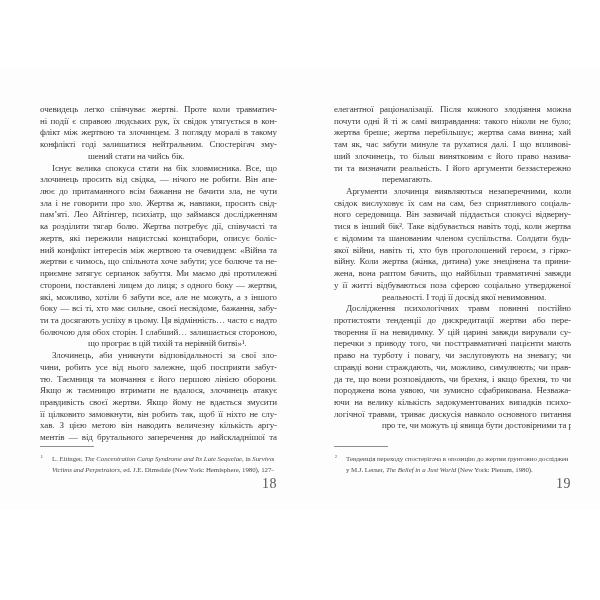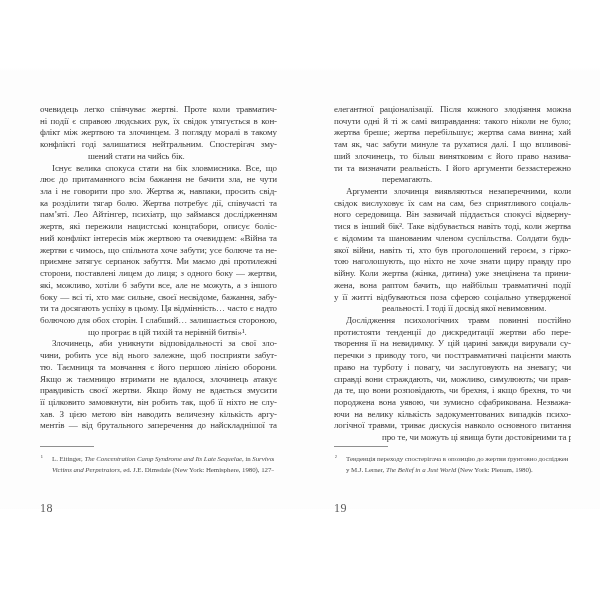--- a/index.html
+++ b/index.html
@@ -36,41 +36,42 @@
   .fnmark{
     position:absolute;top:350px;left:1px;font-size:6px;color:#4a4a4a;
   }
   .footnote{
     position:absolute;top:350px;left:12px;width:222px;
     font-size:6.9px;line-height:10.6px;color:#4a4a4a;letter-spacing:-0.05px;
   }
   .fnline{white-space:nowrap;overflow:hidden;height:10.6px;}
   .it{font-style:italic;}
   .pagenum{
-    position:absolute;top:397px;left:0;width:100%;text-align:left;
-    font-size:12px;color:#595959;letter-spacing:0.5px;
+    position:absolute;top:372px;left:0;width:100%;text-align:right;
+    font-size:14px;color:#595959;letter-spacing:0.5px;
   }
 </style>
 </head>
 <body>
 
 <div class="spread">
 
   <div class="col left">
     <div class="textblock">
         <div class="line">очевидець легко співчуває жертві. Проте коли травматич-</div>
         <div class="line">ні події є справою людських рук, їх свідок утягується в кон-</div>
         <div class="line">флікт між жертвою та злочинцем. З погляду моралі в такому</div>
         <div class="line">конфлікті годі залишатися нейтральним. Спостерігач зму-</div>
         <div class="line pend">шений стати на чийсь бік.</div>
         <div class="line ind">Існує велика спокуса стати на бік зловмисника. Все, що</div>
+        <div class="line">злочинець просить від свідка, — нічого не робити. Він апе-</div>
         <div class="line">лює до притаманного всім бажання не бачити зла, не чути</div>
         <div class="line">зла і не говорити про зло. Жертва ж, навпаки, просить свід-</div>
+        <div class="line">пам’яті. Лео Айтінгер, психіатр, що займався дослідженням</div>
         <div class="line">ка розділити тягар болю. Жертва потребує дії, співучасті та</div>
-        <div class="line">пам’яті. Лео Айтінгер, психіатр, що займався дослідженням</div>
         <div class="line">жертв, які пережили нацистські концтабори, описує боліс-</div>
         <div class="line">ний конфлікт інтересів між жертвою та очевидцем: «Війна та</div>
         <div class="line">жертви є чимось, що спільнота хоче забути; усе болюче та не-</div>
         <div class="line">приємне затягує серпанок забуття. Ми маємо дві протилежні</div>
         <div class="line">сторони, поставлені лицем до лиця; з одного боку — жертви,</div>
         <div class="line">які, можливо, хотіли б забути все, але не можуть, а з іншого</div>
         <div class="line">боку — всі ті, хто має сильне, своєї несвідоме, бажання, забу-</div>
         <div class="line">ти та досягають успіху в цьому. Ця відмінність… часто є надто</div>
         <div class="line">болючою для обох сторін. І слабший… залишається стороною,</div>
         <div class="line pend">що програє в цій тихій та нерівній битві»¹.</div>
@@ -100,23 +101,22 @@
         <div class="line">там як, час забути минуле та рухатися далі. І що впливові-</div>
         <div class="line">ший злочинець, то більш винятковим є його право назива-</div>
         <div class="line">ти та визначати реальність. І його аргументи беззастережно</div>
         <div class="line pend">перемагають.</div>
         <div class="line ind">Аргументи злочинця виявляються незаперечними, коли</div>
         <div class="line">свідок вислуховує їх сам на сам, без сприятливого соціаль-</div>
         <div class="line">ного середовища. Він зазвичай піддається спокусі відверну-</div>
         <div class="line">тися в інший бік². Таке відбувається навіть тоді, коли жертва</div>
         <div class="line">є відомим та шанованим членом суспільства. Солдати будь-</div>
         <div class="line">якої війни, навіть ті, хто був проголошений героєм, з гірко-</div>
-        <div class="line">тою наголошують, що ніхто не хоче знати щиру правду про</div>
         <div class="line">війну. Коли жертва (жінка, дитина) уже знецінена та прини-</div>
-        <div class="line">жена, вона раптом бачить, що найбільш травматичні події</div>
+        <div class="line">жена, вона раптом бачить, що найбільш травматичні завжди</div>
         <div class="line">у її житті відбуваються поза сферою соціально утвердженої</div>
         <div class="line pend">реальності. І тоді її досвід якої невимовним.</div>
         <div class="line ind">Дослідження психологічних травм повинні постійно</div>
         <div class="line">протистояти тенденції до дискредитації жертви або пере-</div>
         <div class="line">творення її на невидимку. У цій царині завжди вирували су-</div>
         <div class="line">перечки з приводу того, чи посттравматичні пацієнти мають</div>
         <div class="line">право на турботу і повагу, чи заслуговують на зневагу; чи</div>
         <div class="line">справді вони страждають, чи, можливо, симулюють; чи прав-</div>
         <div class="line">да те, що вони розповідають, чи брехня, і якщо брехня, то чи</div>
         <div class="line">породжена вона уявою, чи зумисно сфабрикована. Незважа-</div>

